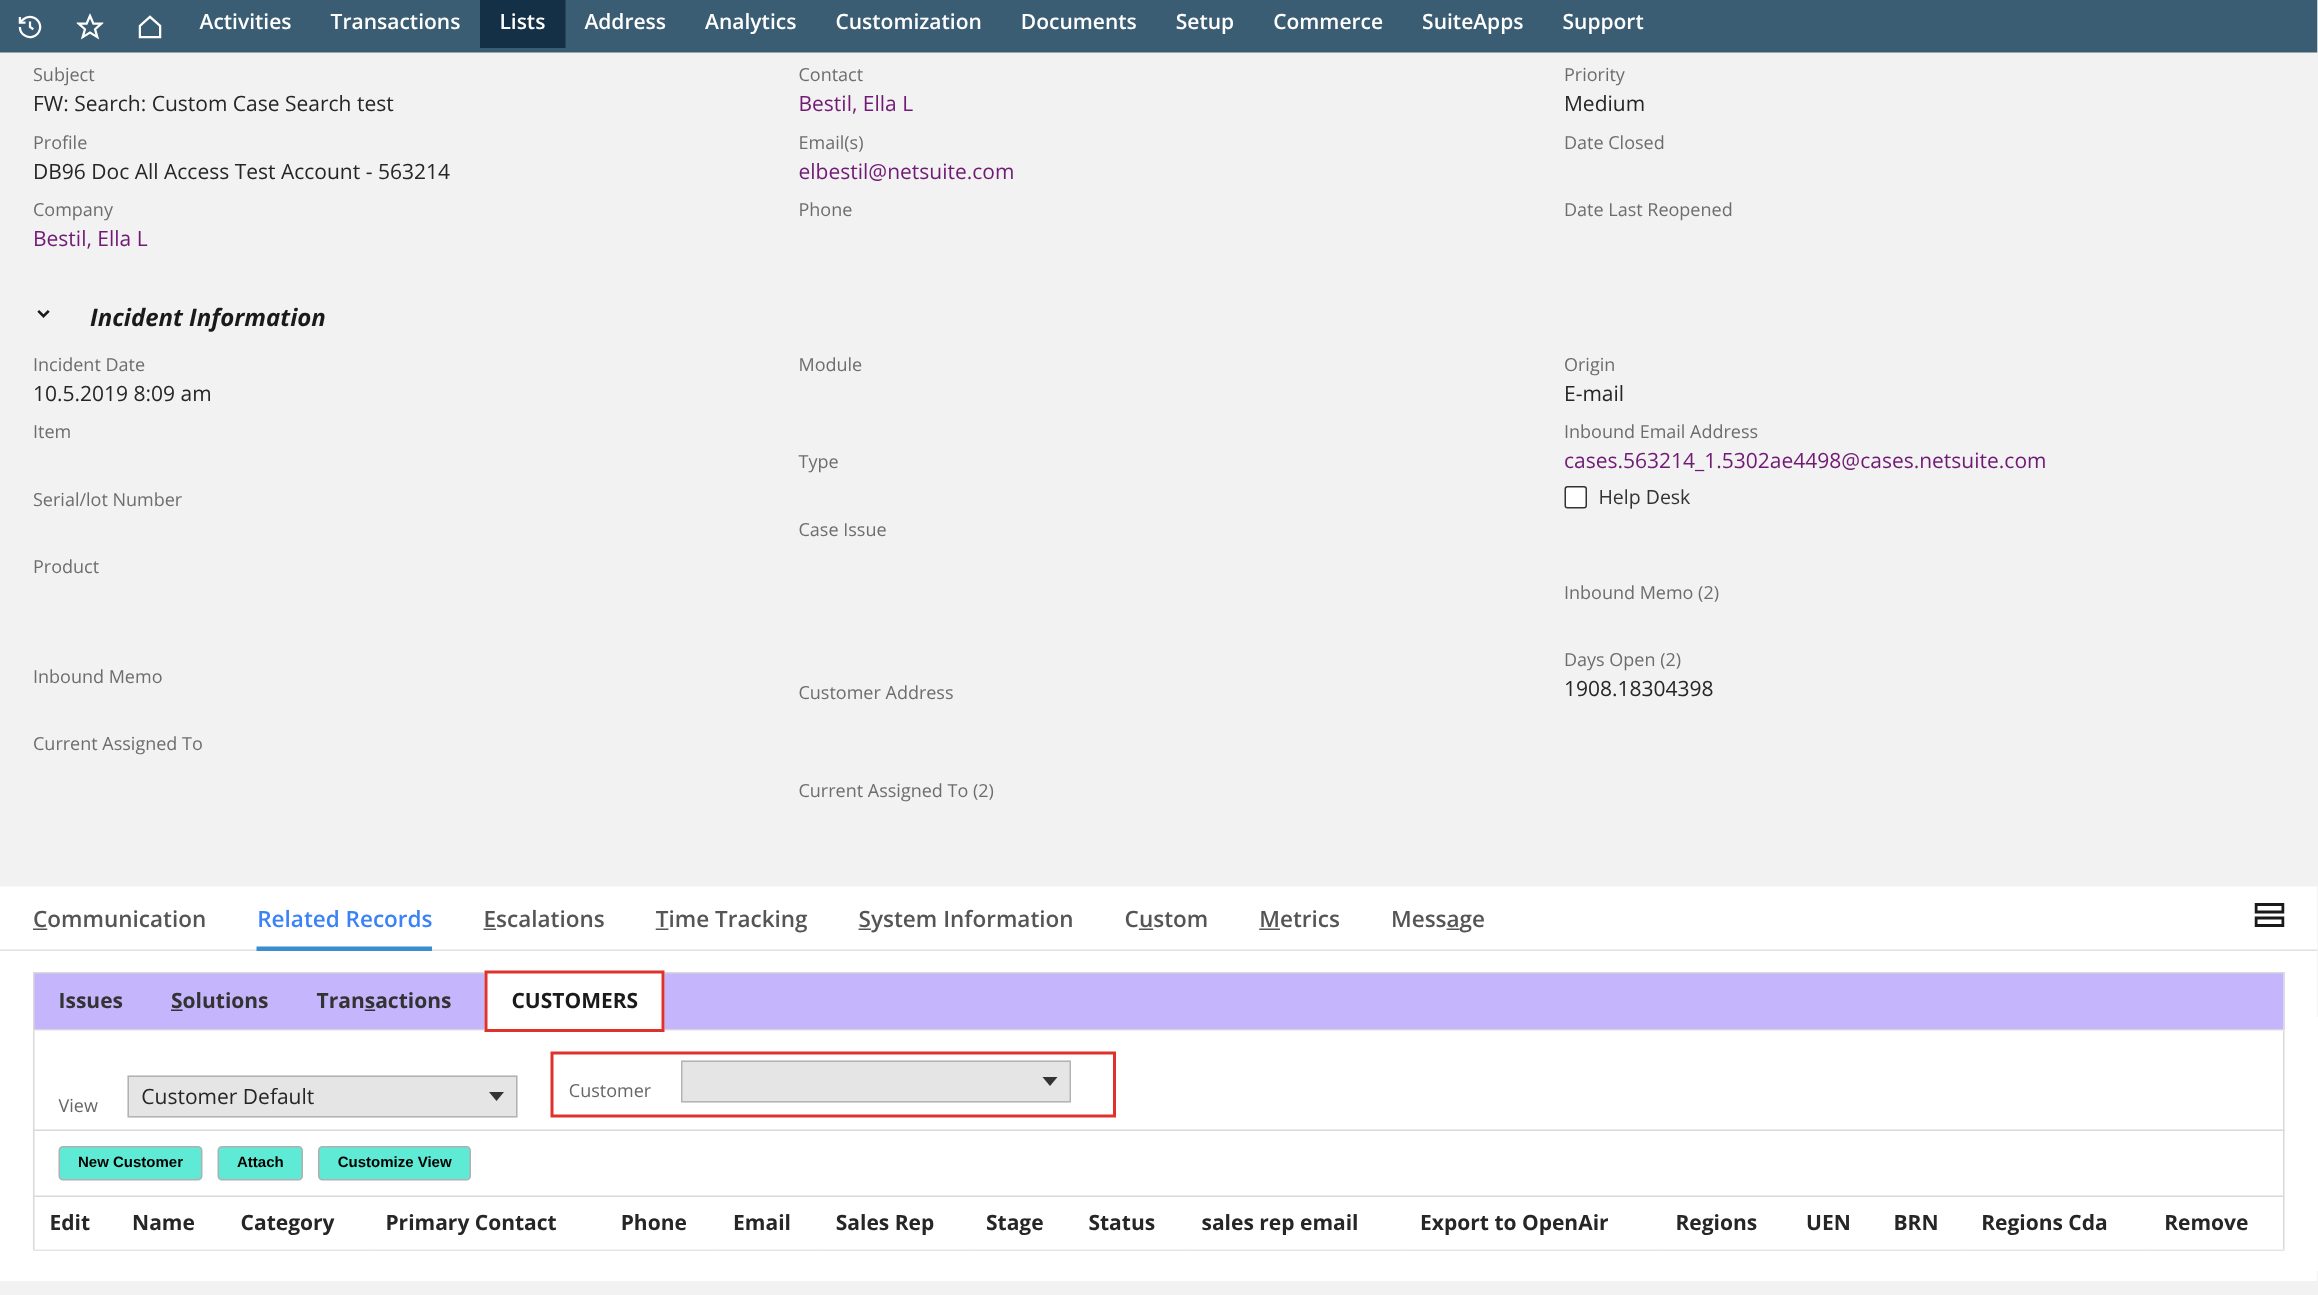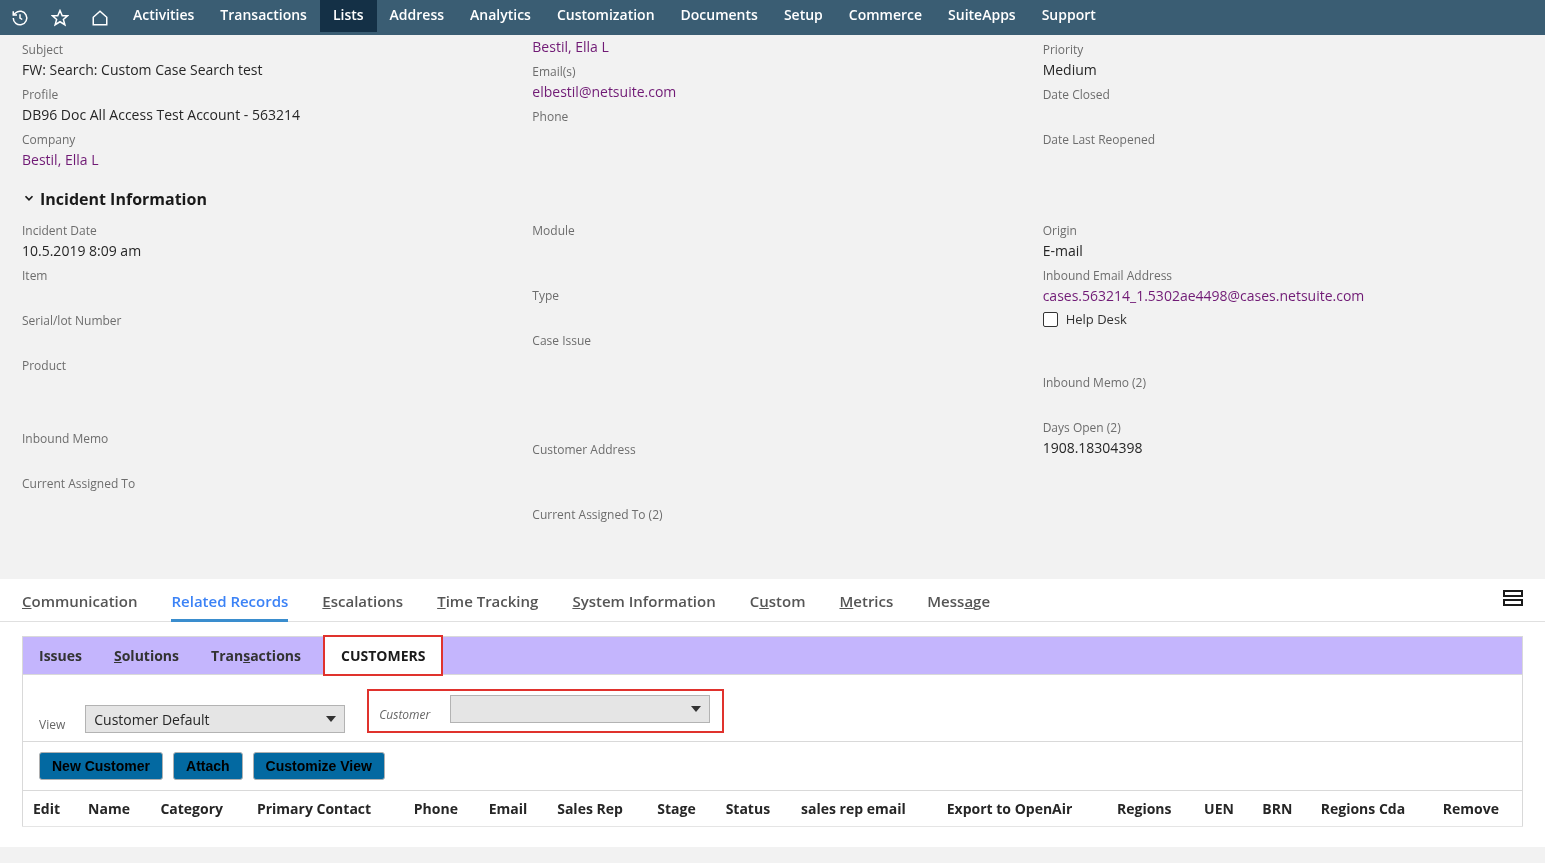--- a/index.html
+++ b/index.html
@@ -13,21 +13,21 @@
   .topnav .menu { display: flex; height: 41px; }
   .topnav .menu .item { padding: 0 13px; display: flex; align-items: center; height: 35px; font-size: 14px; font-weight: 600; cursor: pointer; }
   .topnav .menu .item.active { background: #143046; }
 
   
   .page { padding: 0 22px 10px 22px; }
   .three-col { display: flex; gap: 30px; }
   .three-col .col { flex: 1; }
   .field-lbl { font-size: 12px; color: #6d6d6d; margin-top: 6px; }
   .field-val { font-size: 14px; color: #262626; margin-top: 2px; line-height: 20px; }
-  .section-hdr { display: flex; align-items: center; gap: 4px; margin: 18px 0 6px 0; }
+  .section-hdr { display: flex; align-items: center; gap: 24px; margin: 30px 0 6px 0; font-style: italic; }
   .section-hdr .chev { cursor: pointer; }
   .section-hdr .title { font-weight: 700; font-size: 16px; color: #1a1a1a; }
 
   .cb-row { display: flex; align-items: center; gap: 8px; margin-top: 4px; }
   .cb { width: 15px; height: 15px; border: 1.5px solid #333; border-radius: 2px; background: #fff; }
   .cb-lbl { font-size: 13px; color: #333; }
 
   
   .main-tabs-wrap { background: #fff; border-bottom: 1px solid #e0e0e0; margin-top: 24px; display:flex; align-items:center; }
   .main-tabs { display: flex; gap: 34px; padding: 12px 22px 0 22px; flex:1; }
@@ -42,24 +42,24 @@
   .sub-tabs-box { border: 1px solid #d9d9d9; background: #c4b5fd; }
   .sub-tabs { display: flex; align-items: center; }
   .sub-tab { padding: 9px 16px; font-size: 14px; font-weight: 700; color: #333; cursor: pointer; }
   .sub-tab.active { background: #fff; border: 2.5px solid #e0322d; color: #1a1a1a; text-transform: uppercase; margin: -2px 0 -2px 6px; }
 
   .filters { display: flex; gap: 22px; padding: 14px 16px 8px 16px; background:#fff; border:1px solid #d9d9d9; border-top:none;}
   .filter-grp { display: flex; flex-direction: row; gap: 20px; align-items: flex-end; }
   .filter-lbl { font-size: 12px; color: #666; }
   .select { width: 260px; height: 28px; border: 1px solid #b3b3b3; background: #e5e5e5; display: flex; align-items: center; justify-content: space-between; padding: 0 8px; font-size: 14px; cursor: pointer; }
   .select .caret { border-left: 5px solid transparent; border-right: 5px solid transparent; border-top: 6px solid #333; }
-  .filter-grp.highlight { border: 2.5px solid #e0322d; padding: 4px 12px 8px 10px; font-style: italic; }
+  .filter-grp.highlight { border: 2.5px solid #e0322d; padding: 4px 28px 8px 10px; }
 
   .btn-row { display: flex; gap: 10px; padding: 10px 16px; background:#fff; border:1px solid #d9d9d9; border-top:none;}
-  .btn { padding: 5px 12px; border: 1px solid #b0b0b0; background: #0369a1; border-radius: 3px; font-size: 14px; font-weight: 600; cursor: pointer; }
+  .btn { padding: 5px 12px; border: 1px solid #b0b0b0; background: #5eead4; border-radius: 3px; font-size: 10px; font-weight: 600; cursor: pointer; }
 
   .data-table { width: 100%; border-collapse: collapse; background:#fff; border:1px solid #d9d9d9; border-top:none;}
   .data-table th { text-align: left; font-size: 14px; font-weight: 700; padding: 8px 10px; border-bottom: 1px solid #e5e5e5; }
 </style>
 </head>
 <body>
 
 <div class="topnav">
   <div class="icon-btn">
     <svg width="18" height="18" viewBox="0 0 24 24" stroke-width="2">
@@ -97,20 +97,21 @@
   <div class="three-col" id="primary-cols">
       <div class="col">
         <div class="field-lbl">Subject</div>
         <div class="field-val">FW: Search: Custom Case Search test</div>
         <div class="field-lbl">Profile</div>
         <div class="field-val">DB96 Doc All Access Test Account - 563214</div>
         <div class="field-lbl">Company</div>
         <div class="field-val"><a>Bestil, Ella L</a></div>
       </div>
       <div class="col">
+        <div class="field-lbl">Contact</div>
         <div class="field-val"><a>Bestil, Ella L</a></div>
         <div class="field-lbl">Email(s)</div>
         <div class="field-val"><a>elbestil@netsuite.com</a></div>
         <div class="field-lbl">Phone</div>
         <div class="field-val" style="min-height: 20px;">&nbsp;</div>
       </div>
       <div class="col">
         <div class="field-lbl">Priority</div>
         <div class="field-val">Medium</div>
         <div class="field-lbl">Date Closed</div>

